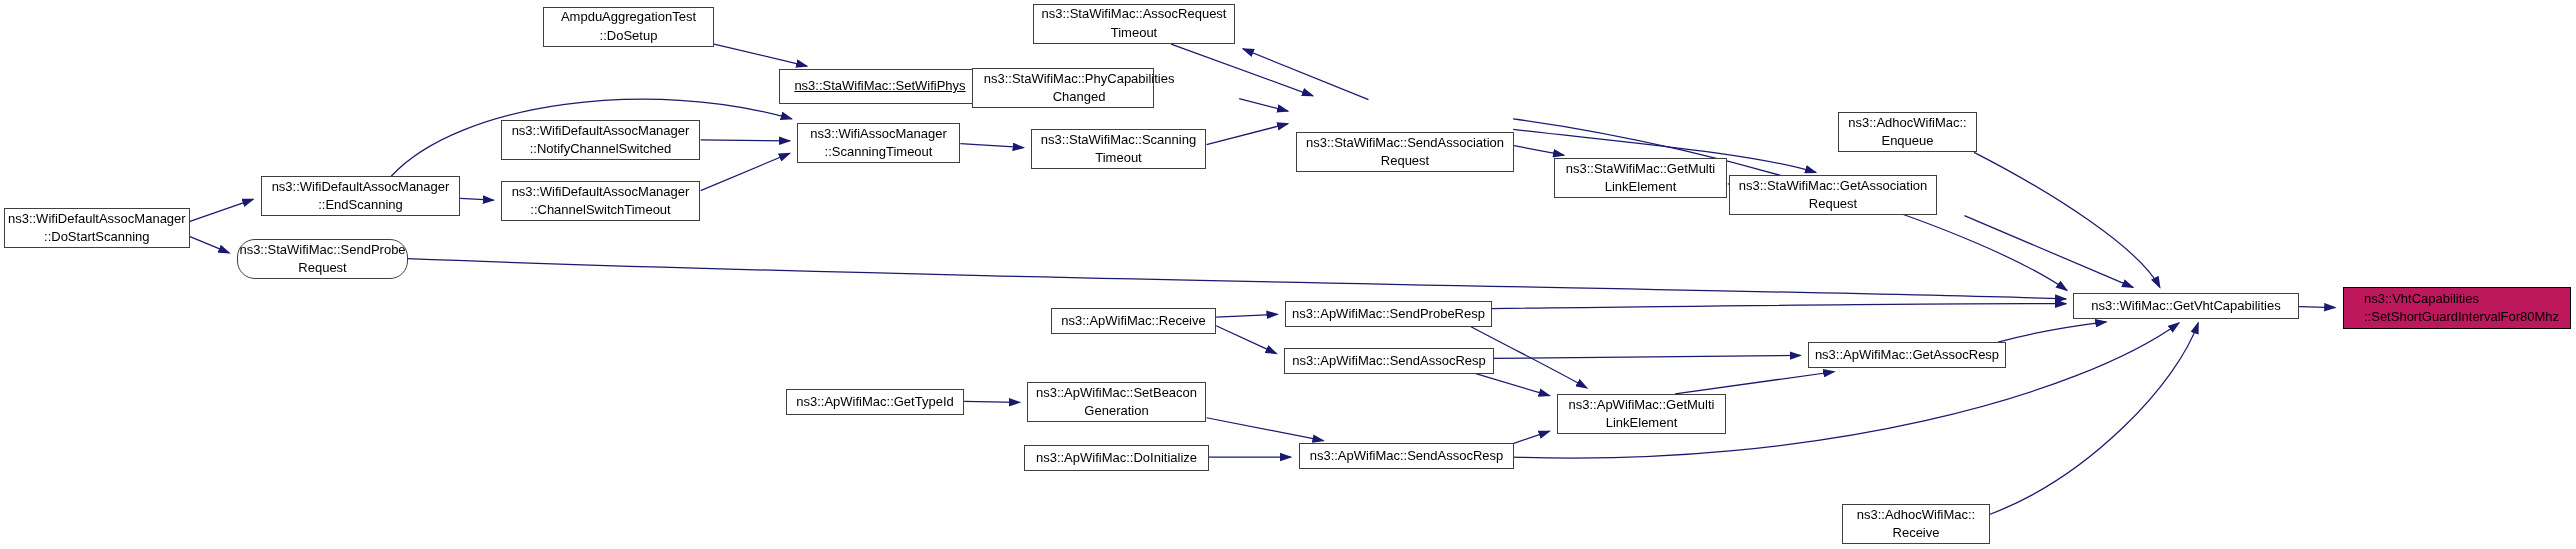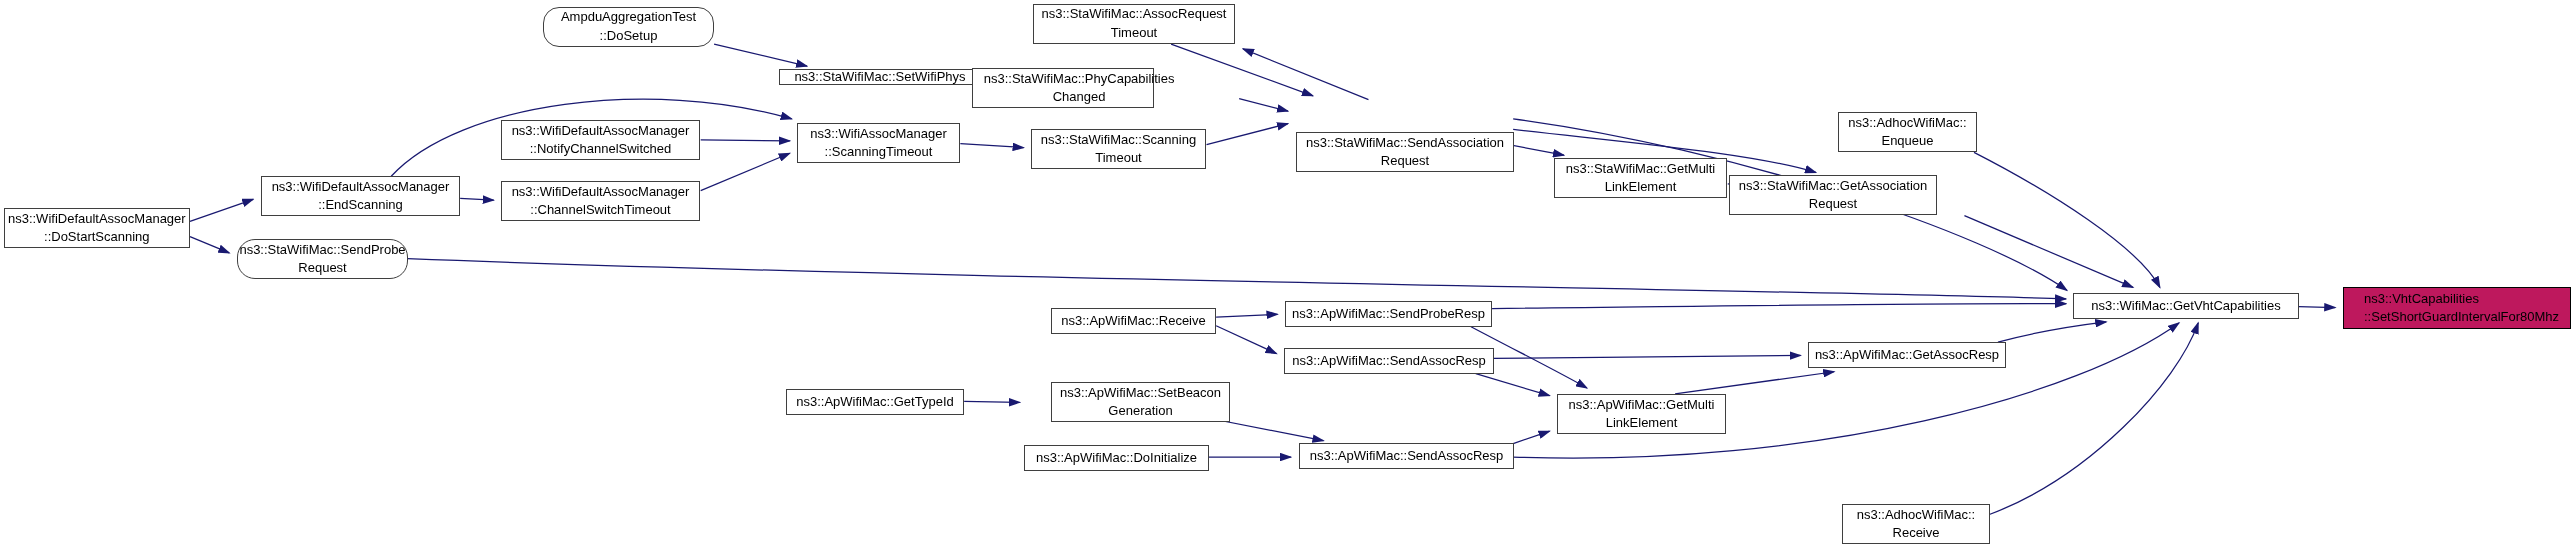--- a/index.html
+++ b/index.html
@@ -92,27 +92,27 @@
       <path d="M2076,537 C2180,498 2272,400 2294,337" fill="none" stroke="#191970" stroke-width="1.3" marker-end="url(#arrow)"></path>
       <path d="M2399,320 L2437,321" fill="none" stroke="#191970" stroke-width="1.3" marker-end="url(#arrow)"></path>
     </svg>
   <div id="node-layer">
       <div class="node" style="left: 3.8px; top: 208px; width: 186px; height: 40px;">ns3::WifiDefaultAssocManager
 ::DoStartScanning</div>
       <div class="node" style="left: 261px; top: 176px; width: 199px; height: 40px;">ns3::WifiDefaultAssocManager
 ::EndScanning</div>
       <div class="node" style="left: 237px; top: 239px; width: 171px; height: 40px; border-radius: 18px;">ns3::StaWifiMac::SendProbe
 Request</div>
-      <div class="node" style="left: 543px; top: 6.7px; width: 171px; height: 40px; border-radius: 16px;">AmpduAggregationTest
+      <div class="node" style="left: 543px; top: 6.7px; width: 171px; height: 40px;">AmpduAggregationTest
 ::DoSetup</div>
       <div class="node" style="left: 501px; top: 120px; width: 199px; height: 40px;">ns3::WifiDefaultAssocManager
 ::NotifyChannelSwitched</div>
       <div class="node" style="left: 501px; top: 181px; width: 199px; height: 40px;">ns3::WifiDefaultAssocManager
 ::ChannelSwitchTimeout</div>
-      <div class="node" style="left: 779px; top: 69px; width: 202px; height: 16px;">ns3::StaWifiMac::SetWifiPhys</div>
+      <div class="node" style="left: 779px; top: 69px; width: 202px; height: 35px; text-decoration: underline;">ns3::StaWifiMac::SetWifiPhys</div>
       <div class="node" style="left: 797px; top: 123px; width: 163px; height: 40px;">ns3::WifiAssocManager
 ::ScanningTimeout</div>
       <div class="node" style="left: 1033px; top: 3.8px; width: 202px; height: 40px;">ns3::StaWifiMac::AssocRequest
 Timeout</div>
       <div class="node" style="left: 972px; top: 68px; width: 182px; height: 40px; padding-left: 37px;">ns3::StaWifiMac::PhyCapabilities
 Changed</div>
       <div class="node" style="left: 1031px; top: 129px; width: 175px; height: 40px;">ns3::StaWifiMac::Scanning
 Timeout</div>
       <div class="node" style="left: 1296px; top: 100px; width: 218px; height: 40px; margin-top: 32px;">ns3::StaWifiMac::SendAssociation
 Request</div>
@@ -123,21 +123,21 @@
       <div class="node" style="left: 1729px; top: 175px; width: 208px; height: 40px;">ns3::StaWifiMac::GetAssociation
 Request</div>
       <div class="node" style="left: 2073px; top: 293px; width: 226px; height: 26px;">ns3::WifiMac::GetVhtCapabilities</div>
       <div class="node highlight" style="left: 2343px; top: 287px; width: 228px; height: 42px;">ns3::VhtCapabilities
 ::SetShortGuardIntervalFor80Mhz</div>
       <div class="node" style="left: 1051px; top: 308px; width: 165px; height: 26px;">ns3::ApWifiMac::Receive</div>
       <div class="node" style="left: 1285px; top: 301px; width: 207px; height: 26px;">ns3::ApWifiMac::SendProbeResp</div>
       <div class="node" style="left: 1284px; top: 348px; width: 210px; height: 26px;">ns3::ApWifiMac::SendAssocResp</div>
       <div class="node" style="left: 1808px; top: 342px; width: 198px; height: 26px;">ns3::ApWifiMac::GetAssocResp</div>
       <div class="node" style="left: 786px; top: 389px; width: 178px; height: 26px;">ns3::ApWifiMac::GetTypeId</div>
-      <div class="node" style="left: 1027px; top: 382px; width: 179px; height: 40px; margin-left: 24px;">ns3::ApWifiMac::SetBeacon
+      <div class="node" style="left: 1027px; top: 382px; width: 179px; height: 40px;">ns3::ApWifiMac::SetBeacon
 Generation</div>
       <div class="node" style="left: 1024px; top: 445px; width: 185px; height: 26px;">ns3::ApWifiMac::DoInitialize</div>
       <div class="node" style="left: 1299px; top: 443px; width: 215px; height: 26px;">ns3::ApWifiMac::SendAssocResp</div>
       <div class="node" style="left: 1557px; top: 394px; width: 169px; height: 40px;">ns3::ApWifiMac::GetMulti
 LinkElement</div>
       <div class="node" style="left: 1842px; top: 504px; width: 148px; height: 40px;">ns3::AdhocWifiMac::
 Receive</div>
     </div>
 </div>
 

